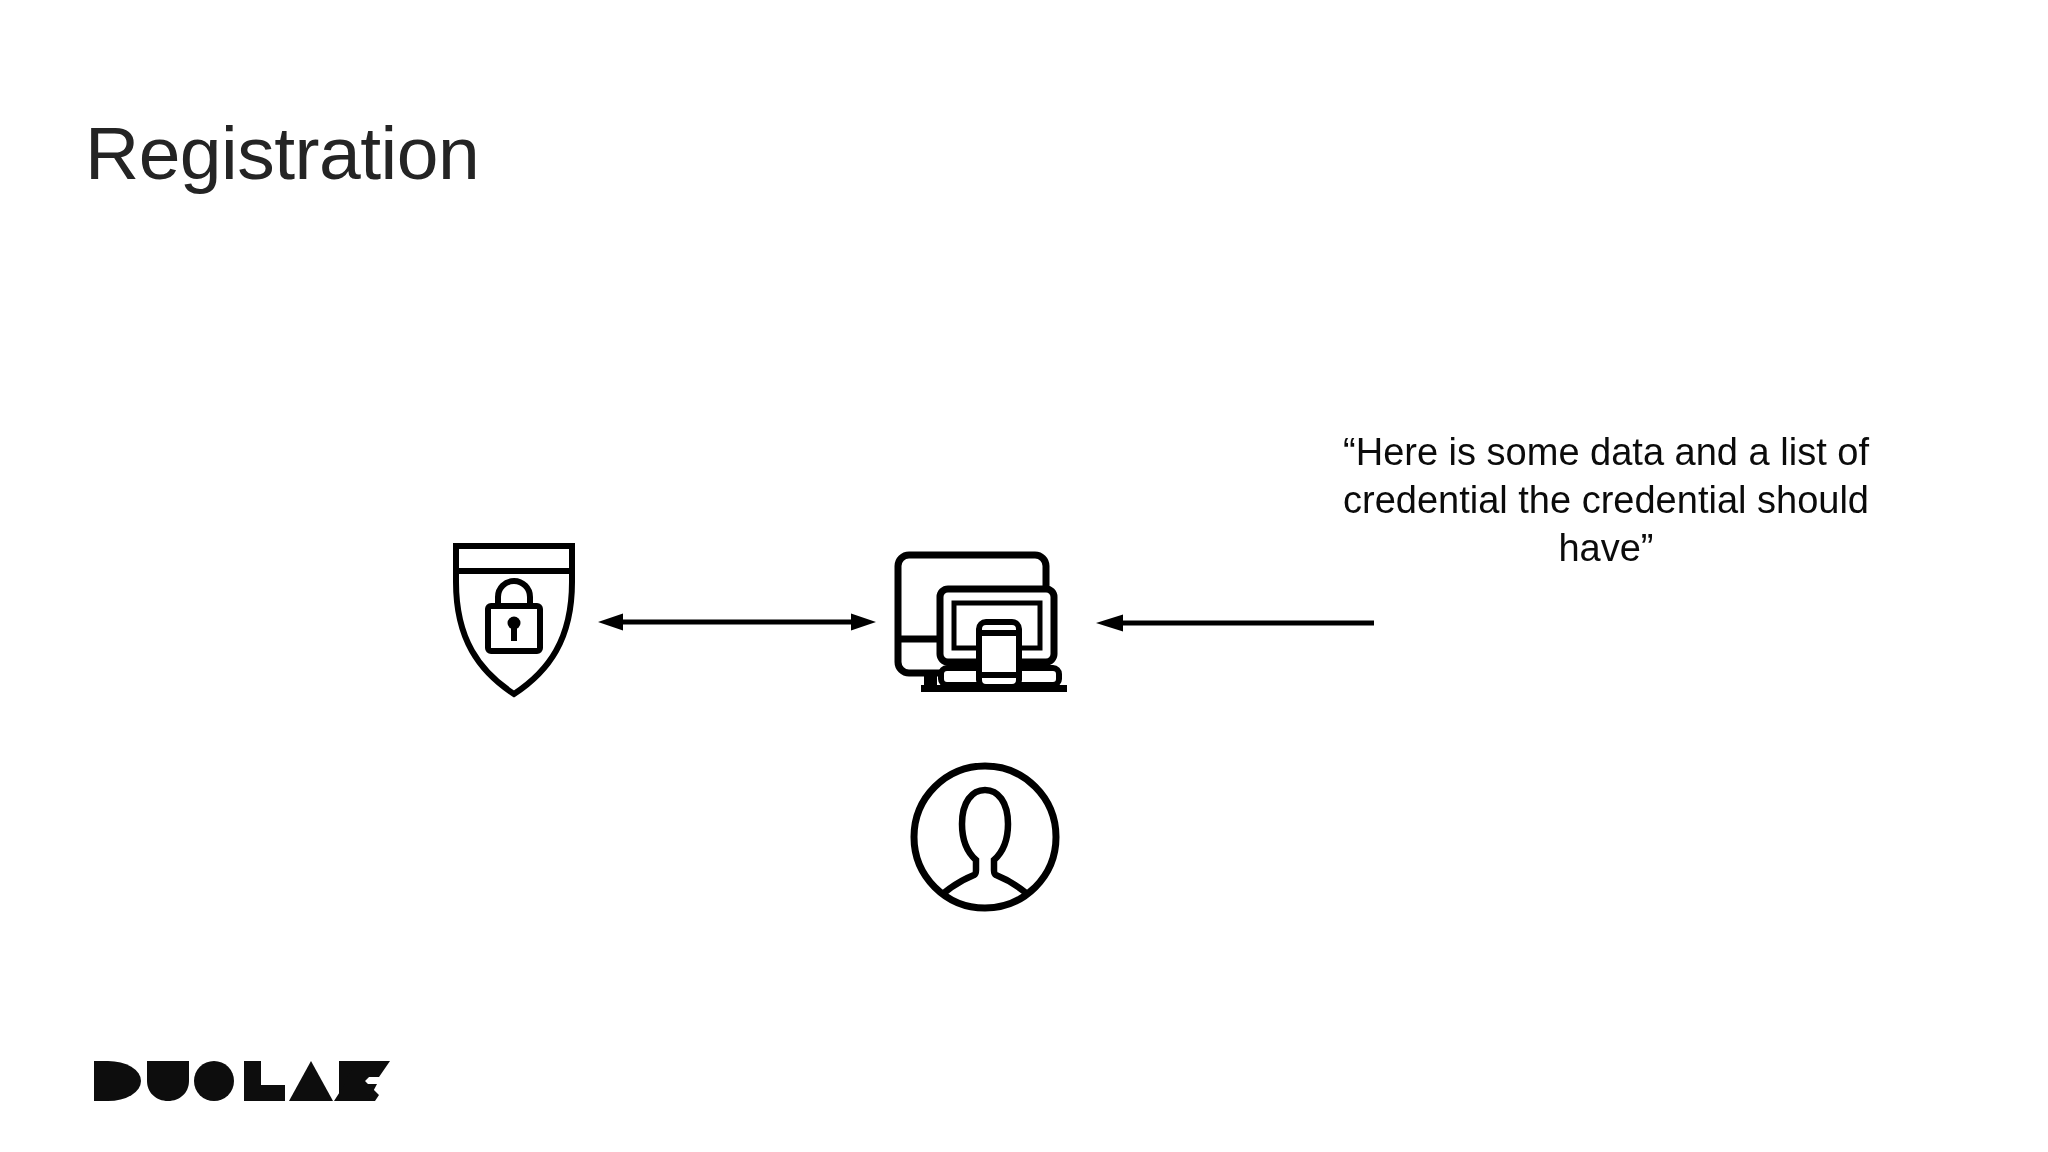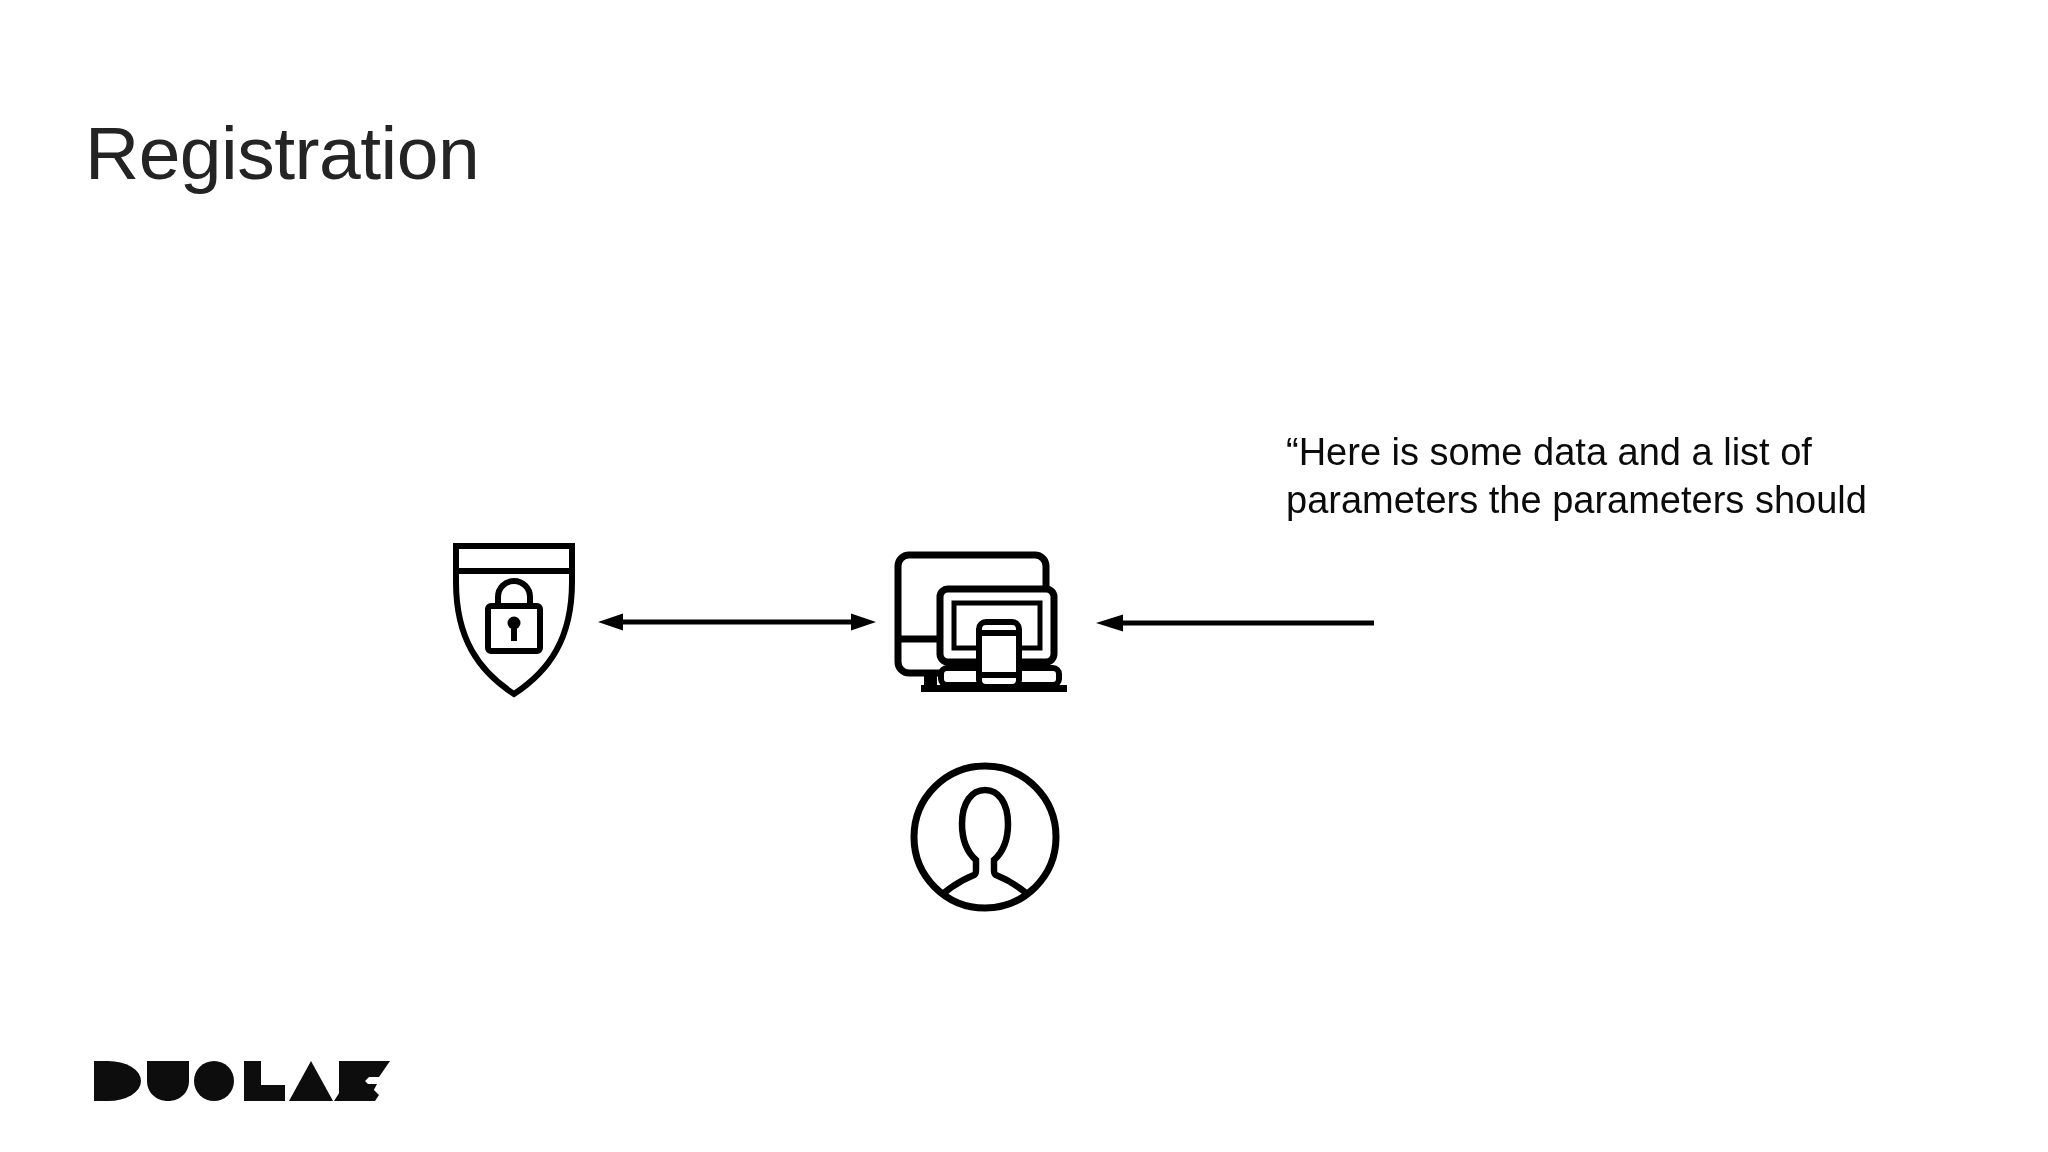--- a/index.html
+++ b/index.html
@@ -20,20 +20,21 @@
     color:#242424;
     letter-spacing:-0.5px;
   }
   .quote{
     position:absolute;
     left:1286px;top:428px;
     width:640px;
     font-size:38px;
     line-height:48px;
     color:#0b0b0b;
+    text-align:center;
   }
   .icon-box{position:absolute;}
   .shield{left:448px;top:540px;width:132px;height:164px;}
   .devices{left:893px;top:550px;width:178px;height:147px;}
   .user{left:905px;top:757px;width:160px;height:160px;}
   .cloud{left:1386px;top:552px;width:212px;height:140px;}
   .arrow-two-way{left:596px;top:609px;width:282px;height:26px;}
   .arrow-left{left:1094px;top:610px;width:282px;height:26px;}
   .logo{left:92px;top:1059px;width:300px;height:44px;}
   svg{display:block;width:100%;height:100%;}
@@ -45,21 +46,22 @@
 </style>
 </head>
 <body>
 
 <div class="slide">
 
   <div class="title">Registration</div>
 
   <div class="quote">
     <div>“Here is some data and a list of</div>
-    <div>parameters the parameters should</div>
+    <div>credential the credential should</div>
+    <div>have”</div>
   </div>
 
   <div class="icon-box shield">
     <svg viewBox="0 0 132 164" fill="none" stroke="#000000" stroke-width="6">
       <path d="M8,6 H124 V42 C124,99 101,131 66,154 C31,131 8,99 8,42 Z"></path>
       <path d="M8,31 H124"></path>
       <g>
         <path d="M50,66 V57 A16,16 0 0 1 82,57 V66"></path>
         <rect x="40" y="66" width="52" height="45" rx="3"></rect>
         <circle cx="66" cy="83" r="6.5" fill="#000000" stroke="none"></circle>

